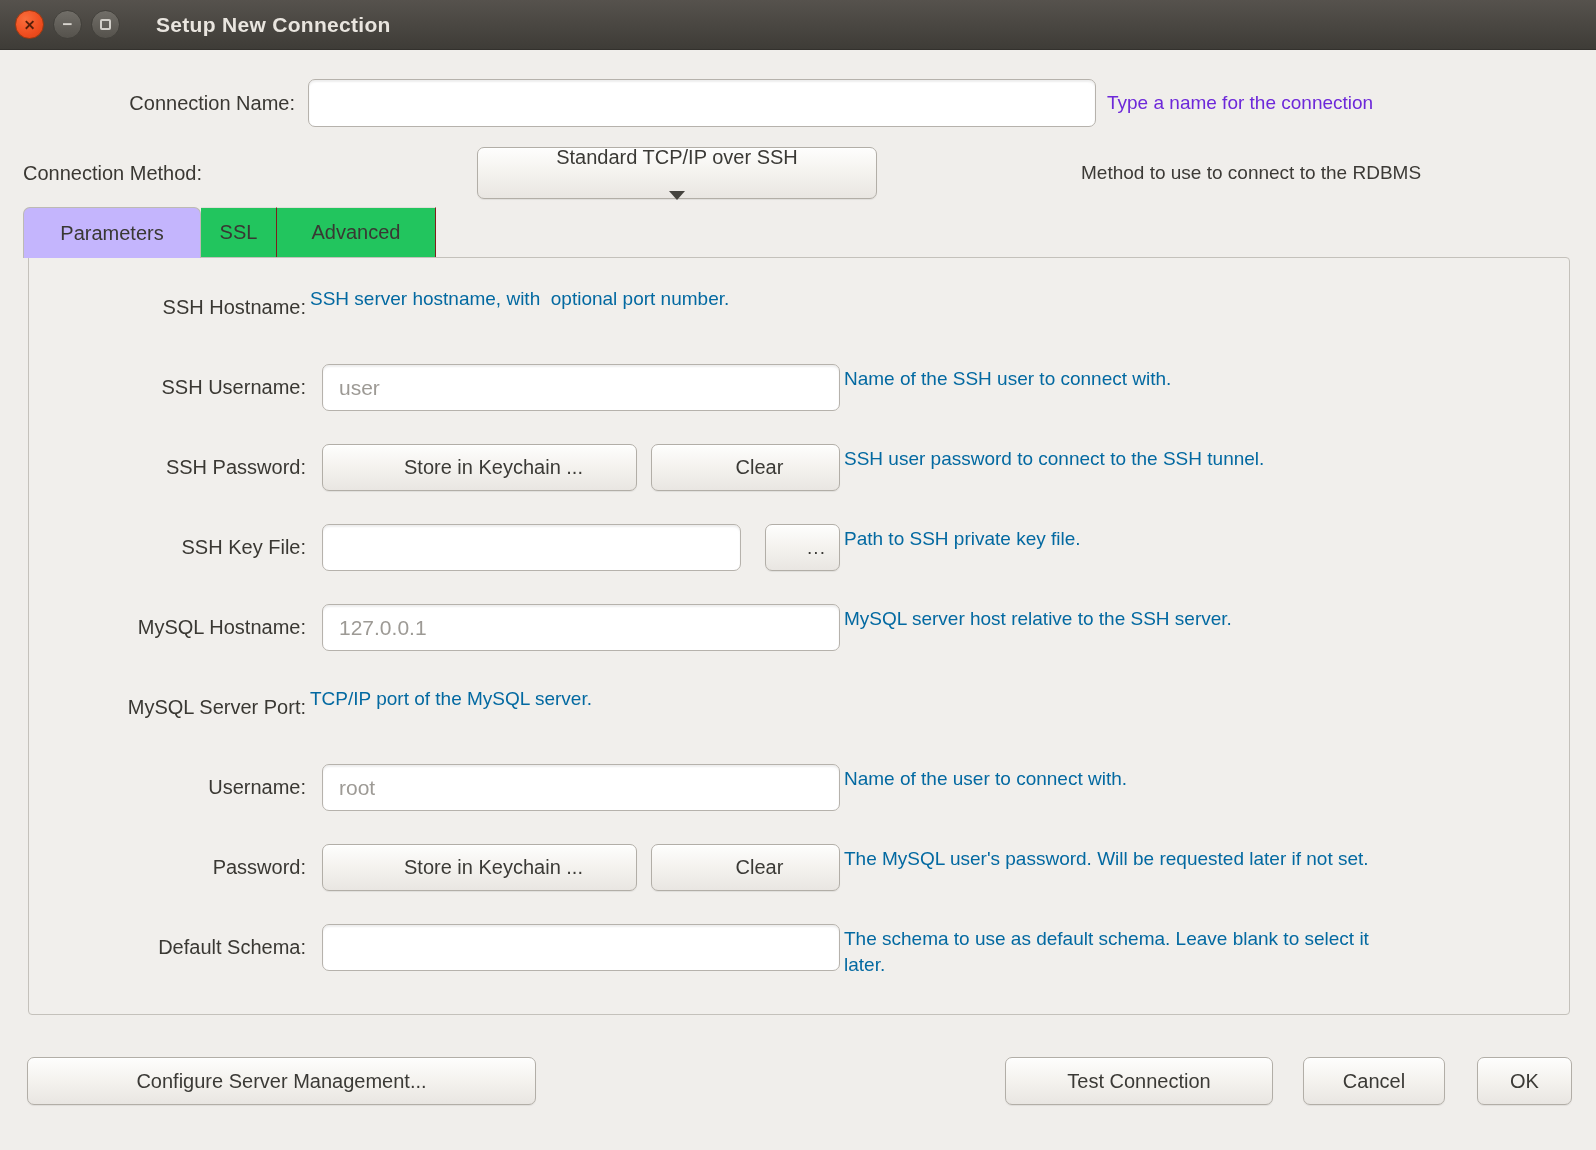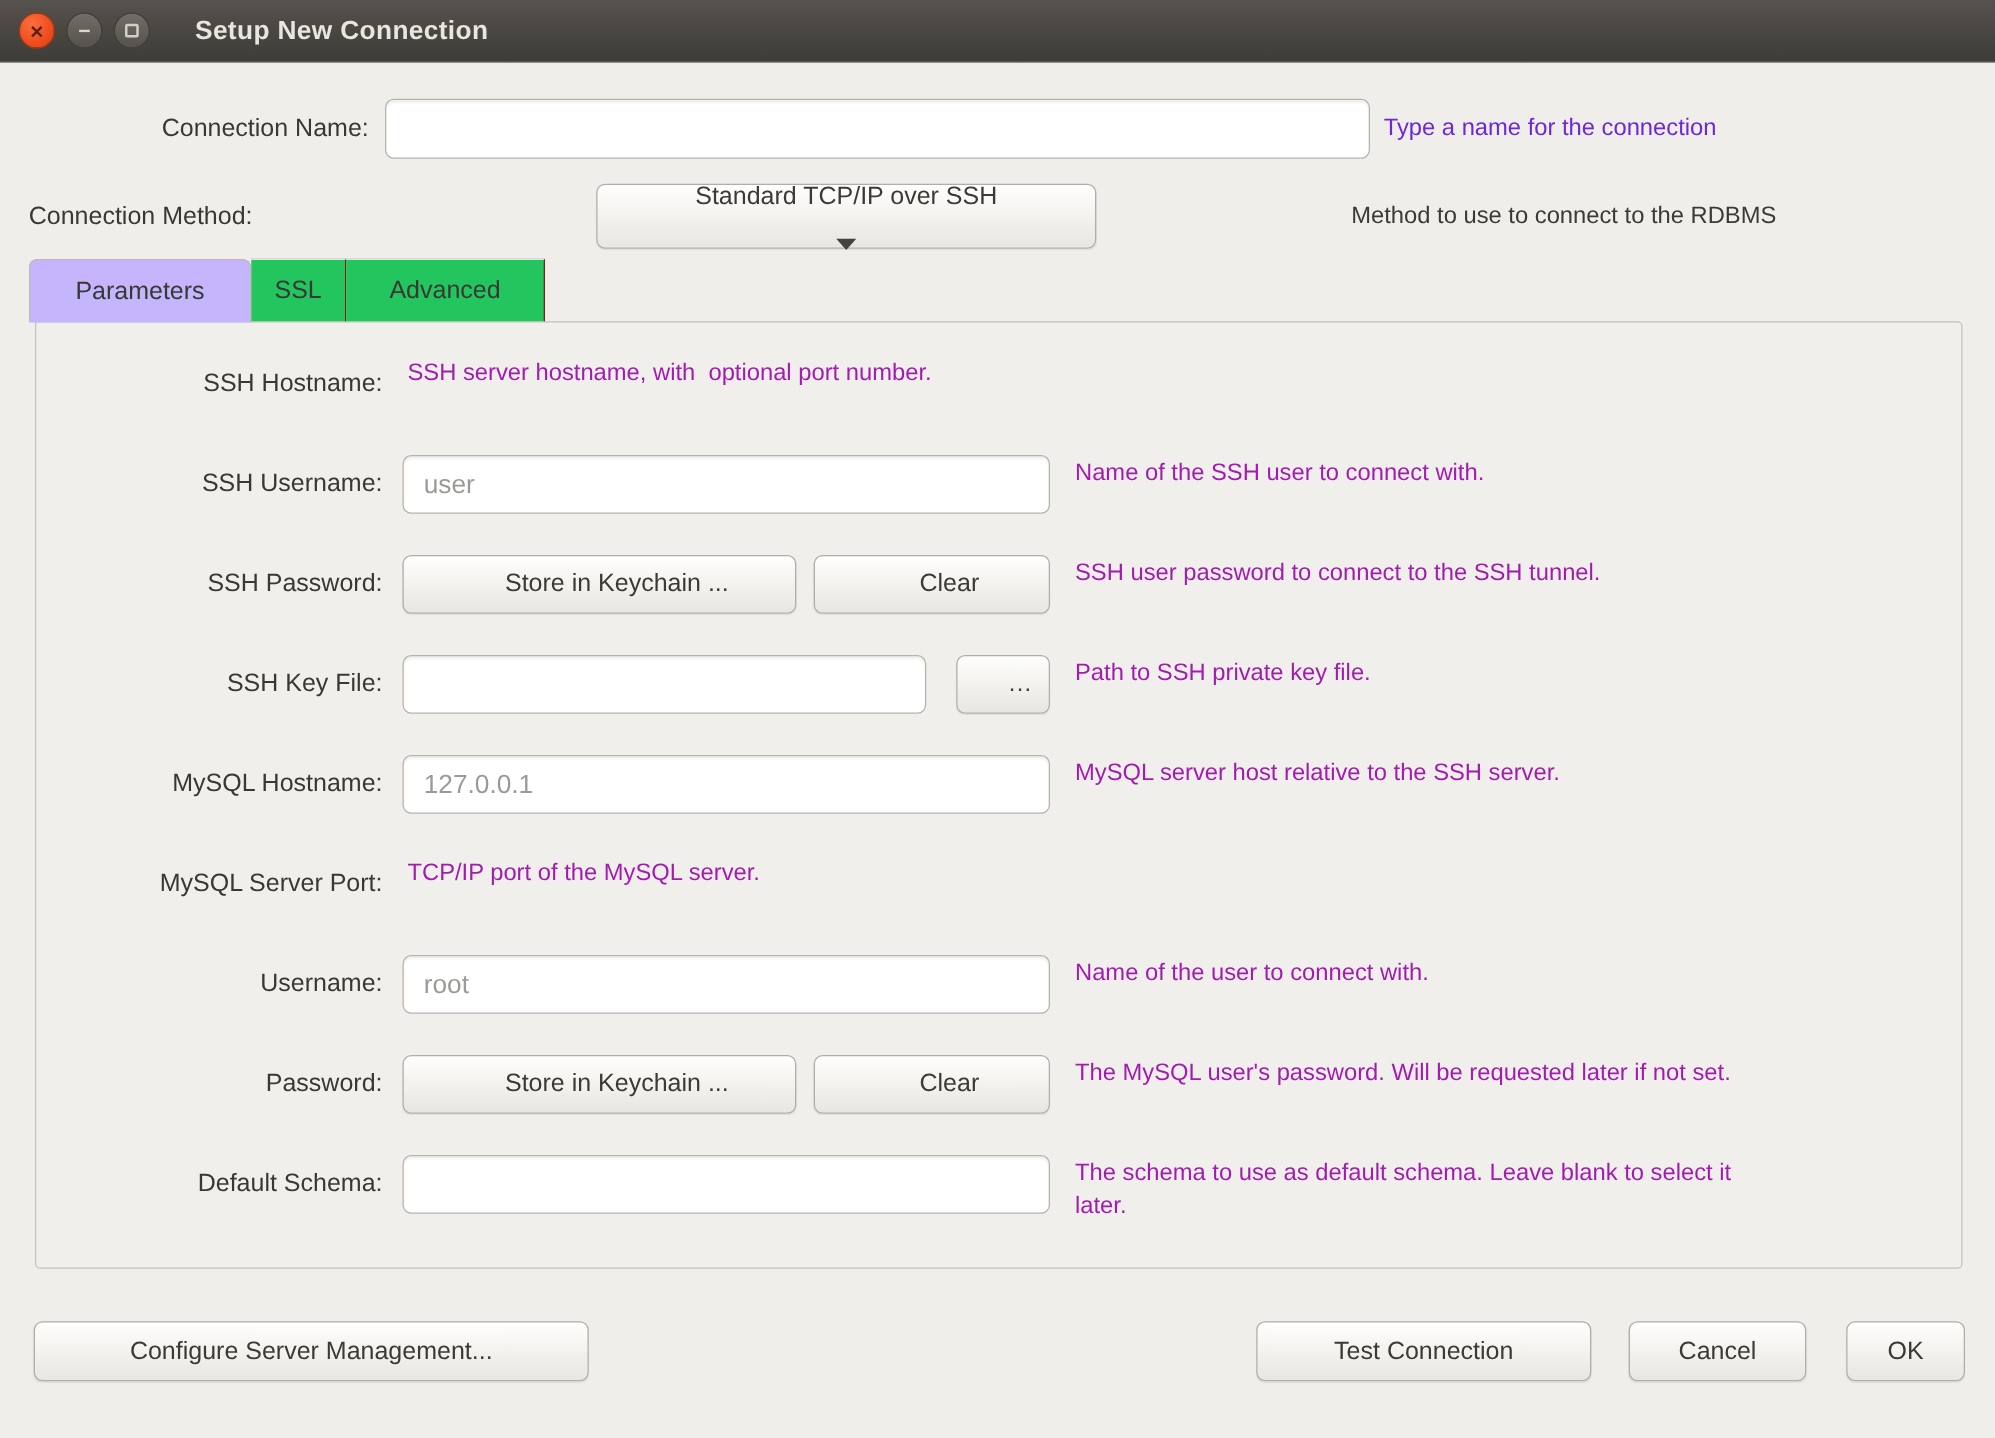--- a/index.html
+++ b/index.html
@@ -116,28 +116,28 @@
   .frow { display: flex; align-items: flex-start; margin-bottom: 33px; min-height: 47px; }
   .flabel { width: 277px; text-align: right; font-size: 20px; line-height: 47px; white-space: nowrap; }
   .fcontrol { margin-left: 16px; width: 518px; display: flex; }
   .fcontrol .text-input { width: 518px; height: 47px; }
   .fcontrol .btn { height: 47px; padding-left: 28px; }
   .btn-store { width: 315px; }
   .btn-clear { width: 189px; margin-left: 14px; }
   .input-key { width: 419px !important; }
   .btn-browse { width: 75px; margin-left: 24px; font-size: 19px; letter-spacing: 1px; }
   .fhint {
-    margin-left: 20px; max-width: 665px;
-    font-size: 19px; line-height: 26px; color: #a21caf;
+    margin-left: 4px; max-width: 665px;
+    font-size: 19px; line-height: 26px; color: #0369a1;
     white-space: pre-wrap; padding-top: 2px;
   }
 
   
   .footer { display: flex; margin-top: 42px; padding: 0 24px 0 27px; align-items: center; }
-  .btn-configure { width: 444px; }
+  .btn-configure { width: 509px; }
   .btn-test { width: 268px; margin-left: auto; }
   .btn-cancel { width: 142px; margin-left: 30px; }
   .btn-ok { width: 95px; margin-left: 32px; }
 </style>
 </head>
 <body>
 
 <div class="titlebar">
   <div class="wbtn wbtn-close">
     <span>✕</span>

